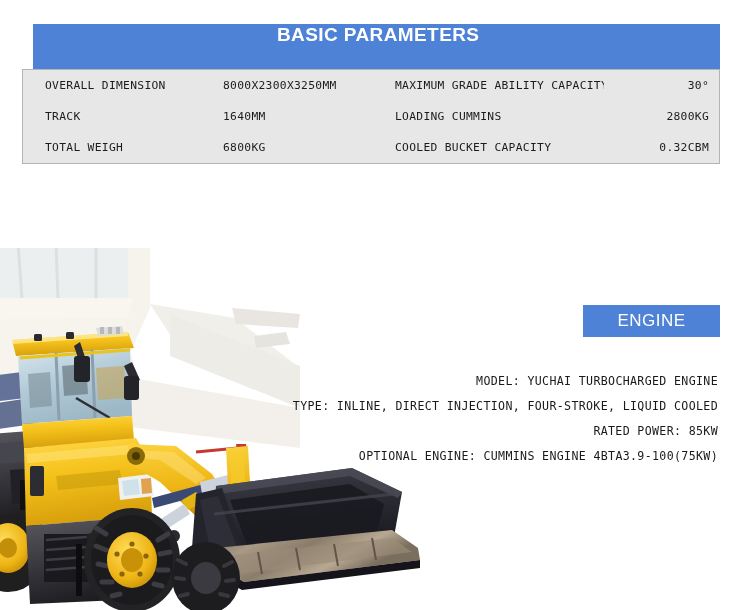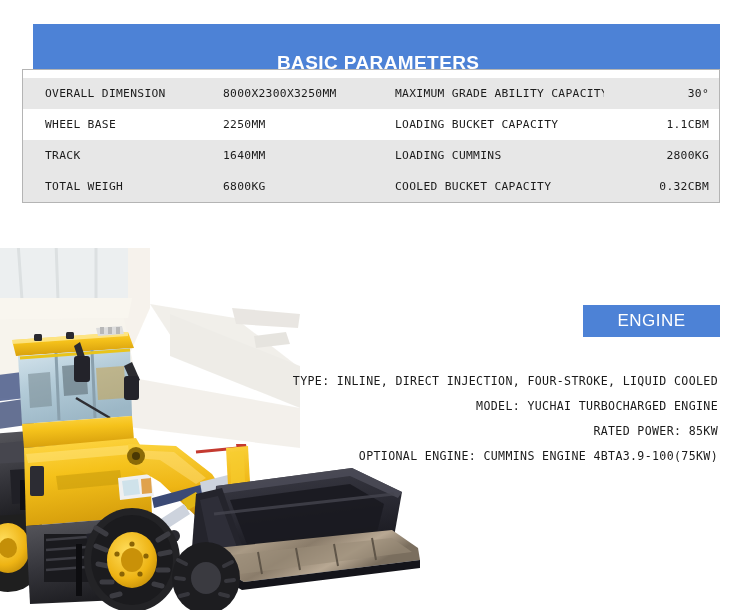--- a/index.html
+++ b/index.html
@@ -23,21 +23,21 @@
   }
   #photo-svg { position: absolute; left: 0; top: 0; }
 
   
   #basic-header {
     position: absolute;
     left: 33px; top: 24px;
     width: 687px; height: 50px;
     background: #4d82d6;
     display: flex;
-    align-items: flex-end;
+    align-items: flex-start;
     z-index: 5;
   }
   #basic-header .title {
     color: #ffffff;
     font-family: "Liberation Sans", sans-serif;
     font-weight: bold;
     font-size: 19px;
     letter-spacing: 0.4px;
     margin-left: 244px;
   }
@@ -49,21 +49,20 @@
     width: 698px;
     border: 1px solid #b4b4b4;
     border-collapse: collapse;
     z-index: 5;
     background: #ffffff;
   }
   #spec-table table {
     width: 100%;
     border-collapse: collapse;
     table-layout: fixed;
-    margin-top: 8px;
   }
   #spec-table tr { height: 31px; }
   #spec-table tr.odd  { background: #e7e7e7; }
   #spec-table tr.even { background: #ffffff; }
   #spec-table td {
     font-family: "DejaVu Sans Mono", monospace;
     font-size: 11.3px;
     color: #1c1c1c;
     padding: 0;
     letter-spacing: 0.3px;
@@ -322,26 +321,20 @@
 </div>
 
 <div id="spec-table">
   <table>
     <tbody>
       <tr class="odd">
         <td class="c-lbl-l">OVERALL DIMENSION</td>
         <td class="c-val-l">8000X2300X3250MM</td>
         <td class="c-lbl-r">MAXIMUM GRADE ABILITY CAPACITY</td>
         <td class="c-val-r">30°</td>
-      </tr>
-      <tr class="even">
-        <td class="c-lbl-l">WHEEL BASE</td>
-        <td class="c-val-l">2250MM</td>
-        <td class="c-lbl-r">LOADING BUCKET CAPACITY</td>
-        <td class="c-val-r">1.1CBM</td>
       </tr>
       <tr class="odd">
         <td class="c-lbl-l">TRACK</td>
         <td class="c-val-l">1640MM</td>
         <td class="c-lbl-r">LOADING CUMMINS</td>
         <td class="c-val-r">2800KG</td>
       </tr>
       <tr class="odd">
         <td class="c-lbl-l">TOTAL WEIGH</td>
         <td class="c-val-l">6800KG</td>
@@ -350,17 +343,17 @@
       </tr>
     </tbody>
   </table>
 </div>
 
 <div id="engine-header">
   <span class="title">ENGINE</span>
 </div>
 
 <div id="engine-specs">
+  <div class="eline">MODEL: YUCHAI TURBOCHARGED ENGINE</div>
   <div class="eline">TYPE: INLINE, DIRECT INJECTION, FOUR-STROKE, LIQUID COOLED</div>
-  <div class="eline">MODEL: YUCHAI TURBOCHARGED ENGINE</div>
   <div class="eline">RATED POWER: 85KW</div>
   <div class="eline">OPTIONAL ENGINE: CUMMINS ENGINE 4BTA3.9-100(75KW)</div>
 </div>
 
 </body></html>

